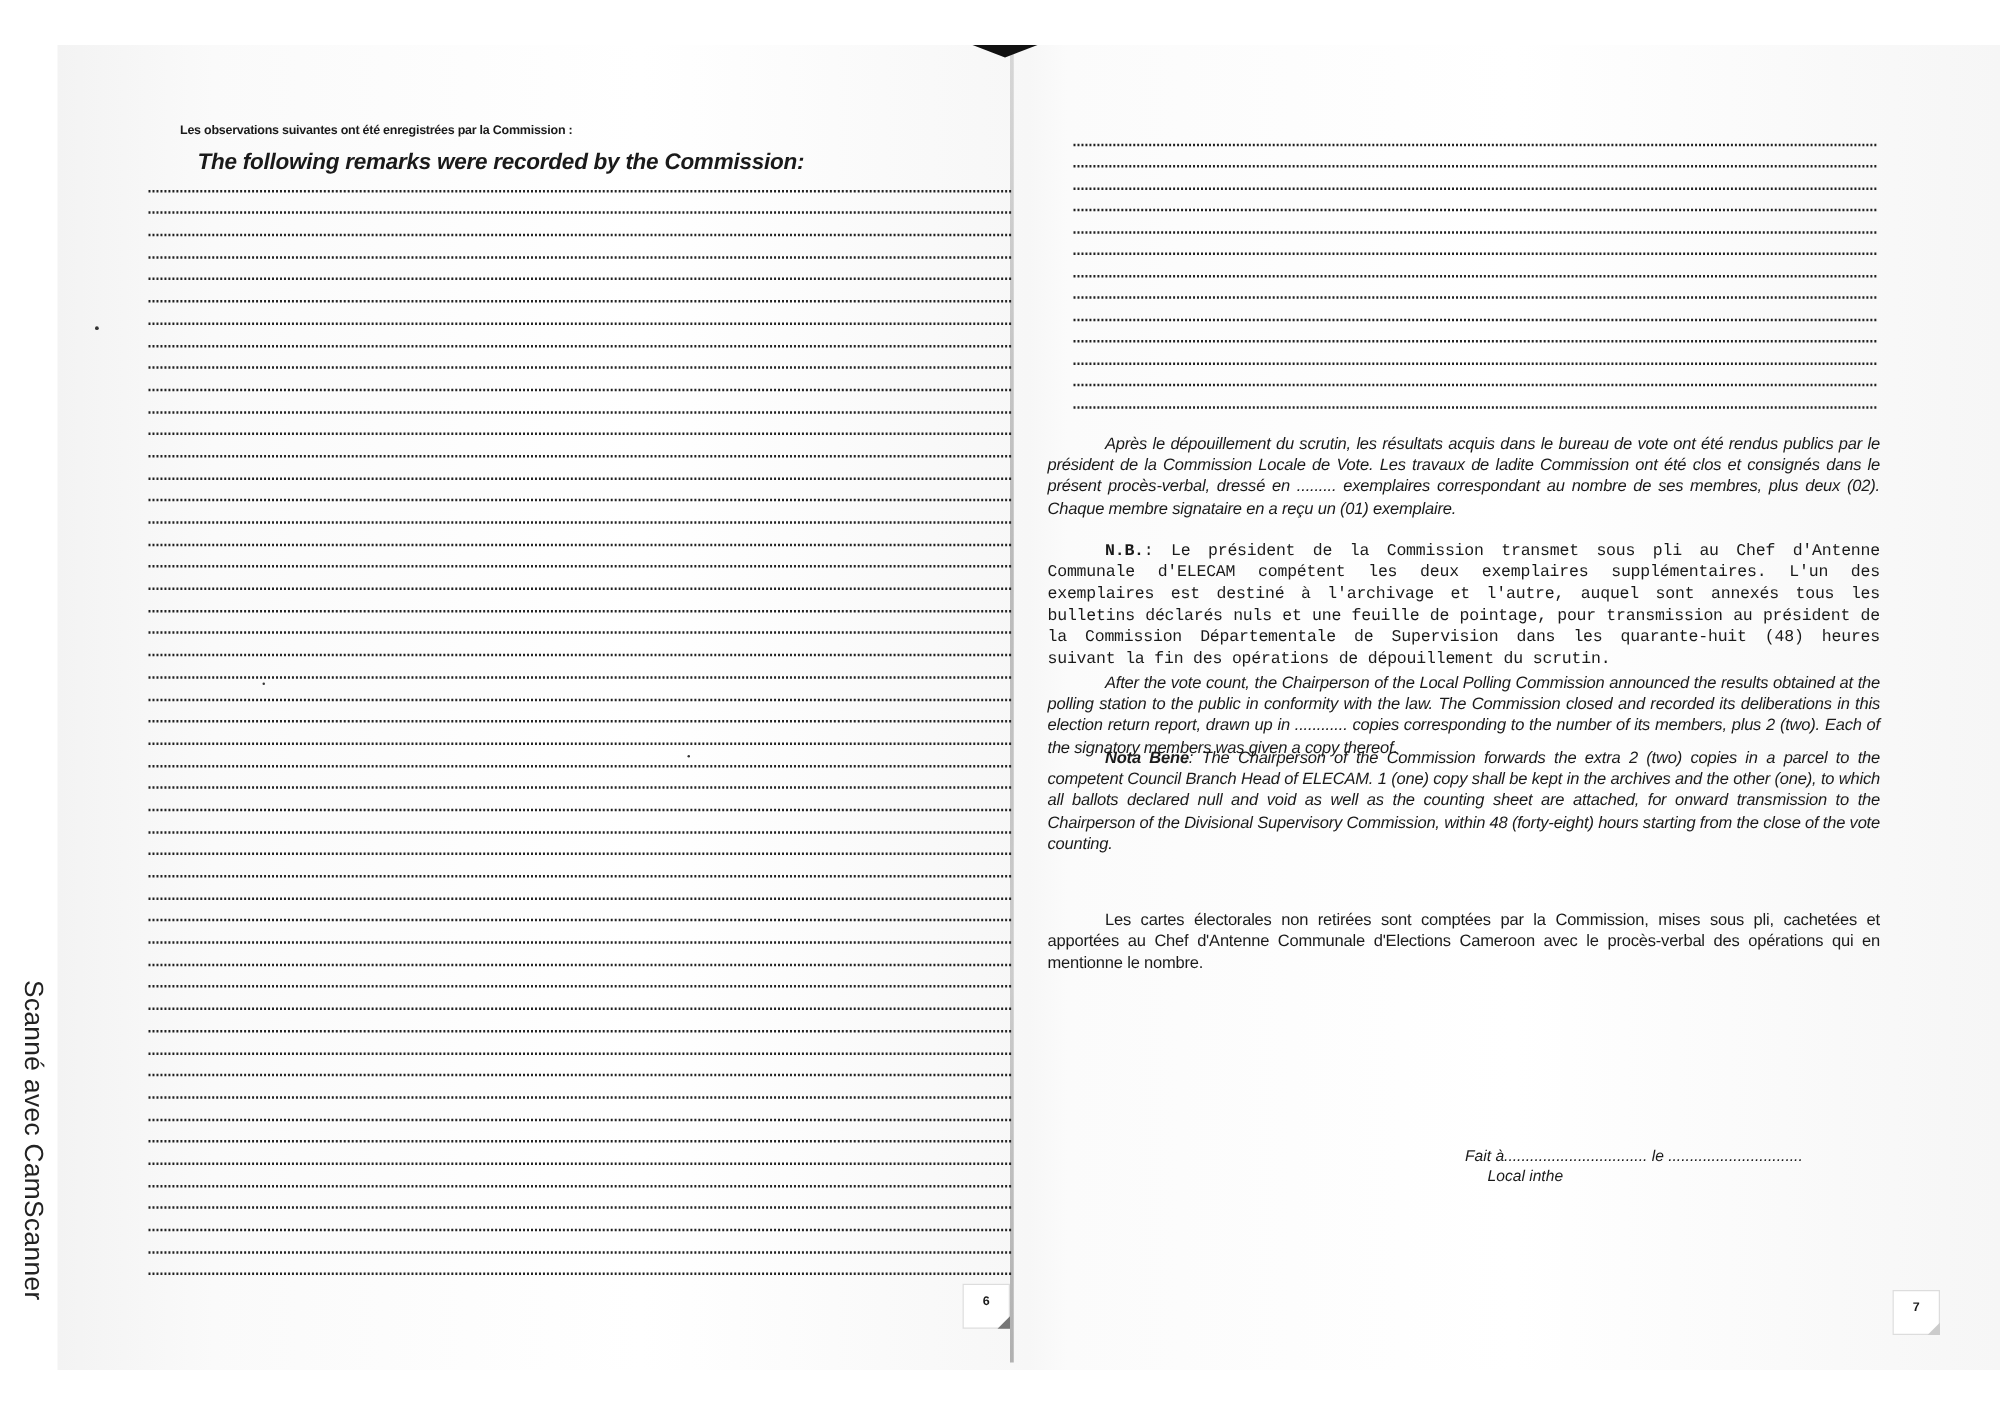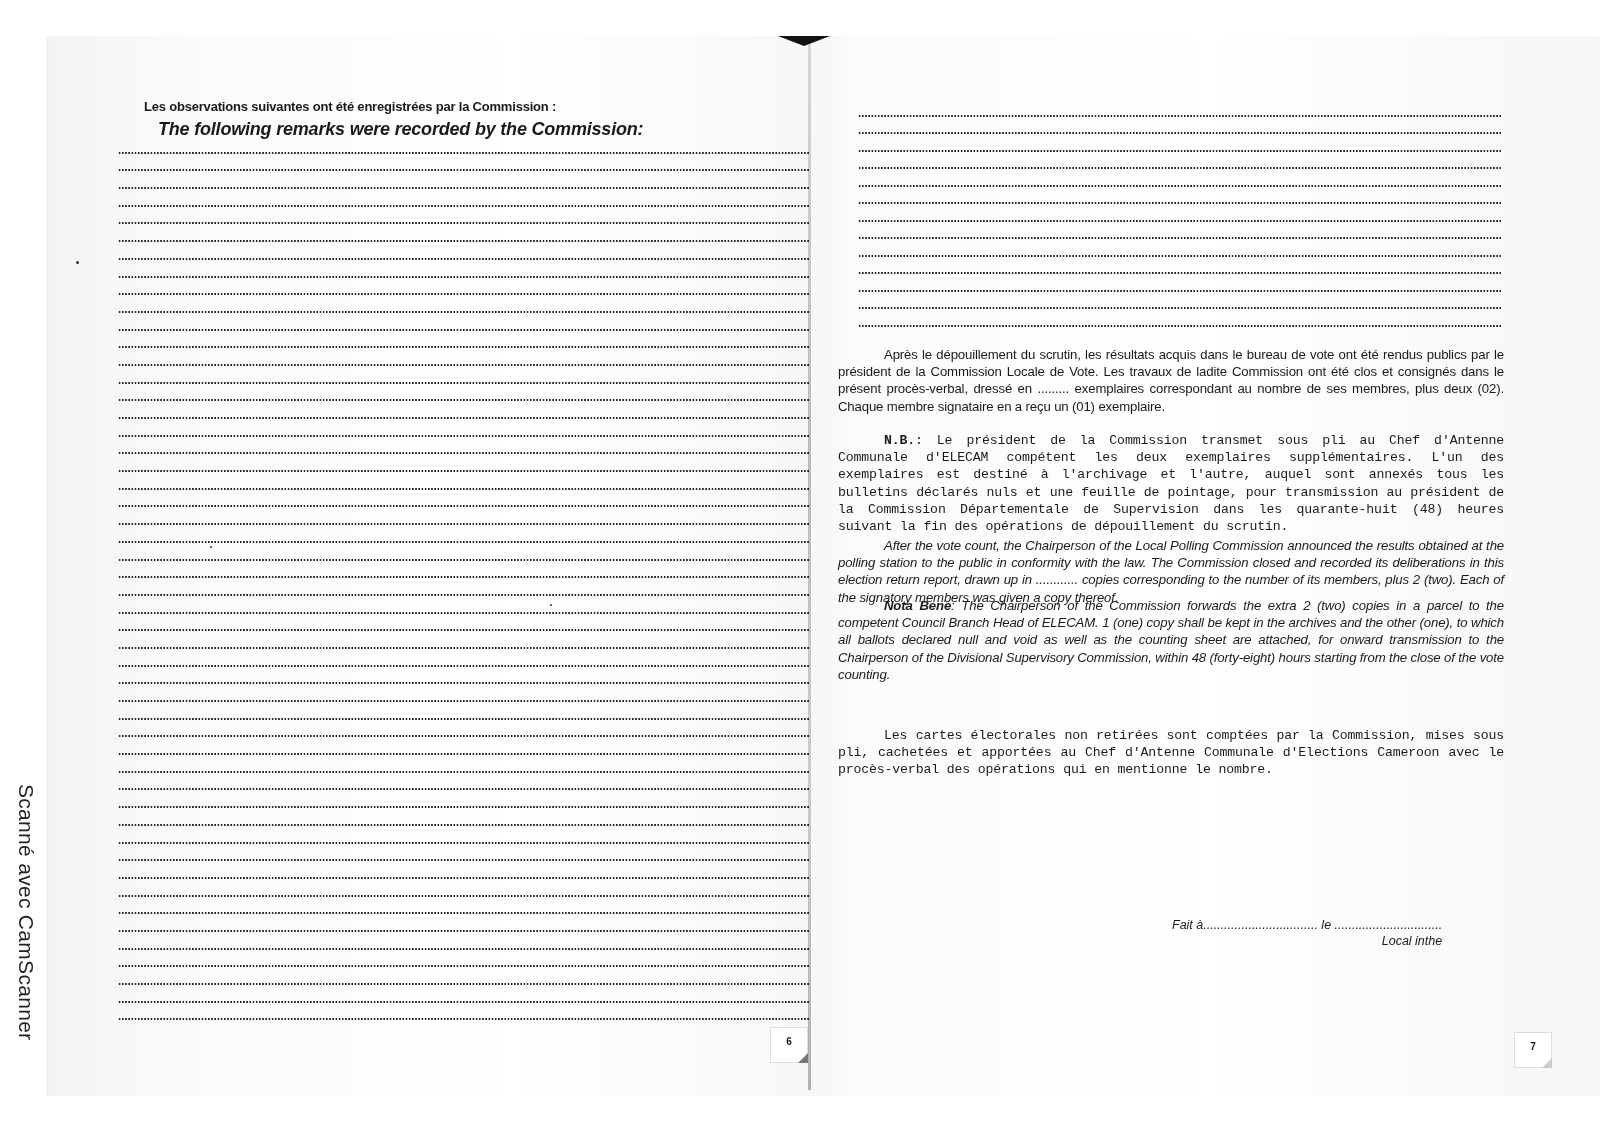--- a/index.html
+++ b/index.html
@@ -21,21 +21,21 @@
     background:linear-gradient(180deg,#bbb,#888 40%,#aaa 70%,#777);
     opacity:.55;
   }
   .spine-notch {
     position:absolute; left:778px; top:36px; width:0; height:0;
     border-left:26px solid transparent; border-right:26px solid transparent;
     border-top:10px solid #111;
   }
   .heading-fr {
     position:absolute; left:98px; top:63px;
-    font-family:"Liberation Sans", sans-serif; font-size:13px; font-weight:bold;
+    font-family:"Liberation Sans", sans-serif; font-size:10px; font-weight:bold;
     letter-spacing:-0.2px;
   }
   .heading-en {
     position:absolute; left:112px; top:83px;
     font-size:18px; font-weight:bold; font-style:italic; letter-spacing:-0.2px;
   }
   .dotlines { position:absolute; }
   .dotline {
     height:17.7px; position:relative;
   }
@@ -48,29 +48,29 @@
   .right-lines { left:46px; top:66px; width:644px; }
   .right-lines .dotline { height:17.5px; }
   .para {
     position:absolute; left:26px; width:666px;
     font-size:13.2px; line-height:17.2px; text-align:justify;
     letter-spacing:-0.15px;
   }
   .para .indent { display:inline-block; width:46px; }
   .it { font-style:italic; }
   .b { font-weight:bold; }
-  .p1 { top:310px; }
+  .p1 { top:310px;font-style:italic; }
   .p2 { top:396px;font-family:Liberation Mono, monospace; }
   .p3 { top:501px; }
   .p4 { top:561px; }
-  .p5 { top:691px;font-family:Liberation Mono, monospace; }
+  .p5 { top:691px; }
   .p6 { top:758px; }
   .p7 { top:822px; }
   .signature {
-    position:absolute; left:360px; top:882px; font-size:12.5px; font-style:italic;text-align:right;
+    position:absolute; left:360px; top:882px; font-size:12.5px; font-style:italic;
   }
   .sig-row { white-space:nowrap; }
   .sig-row2 { white-space:nowrap; margin-top:2px; padding-left:18px; }
   .sig-row2 span + span { }
   .page-num {
     position:absolute; width:36px; height:34px; border:1px solid #ddd; background:#fff;
     font-size:10px; font-weight:bold; text-align:center; line-height:28px;
   }
   .page-num .corner {
     position:absolute; right:-1px; bottom:-1px; width:0; height:0;

